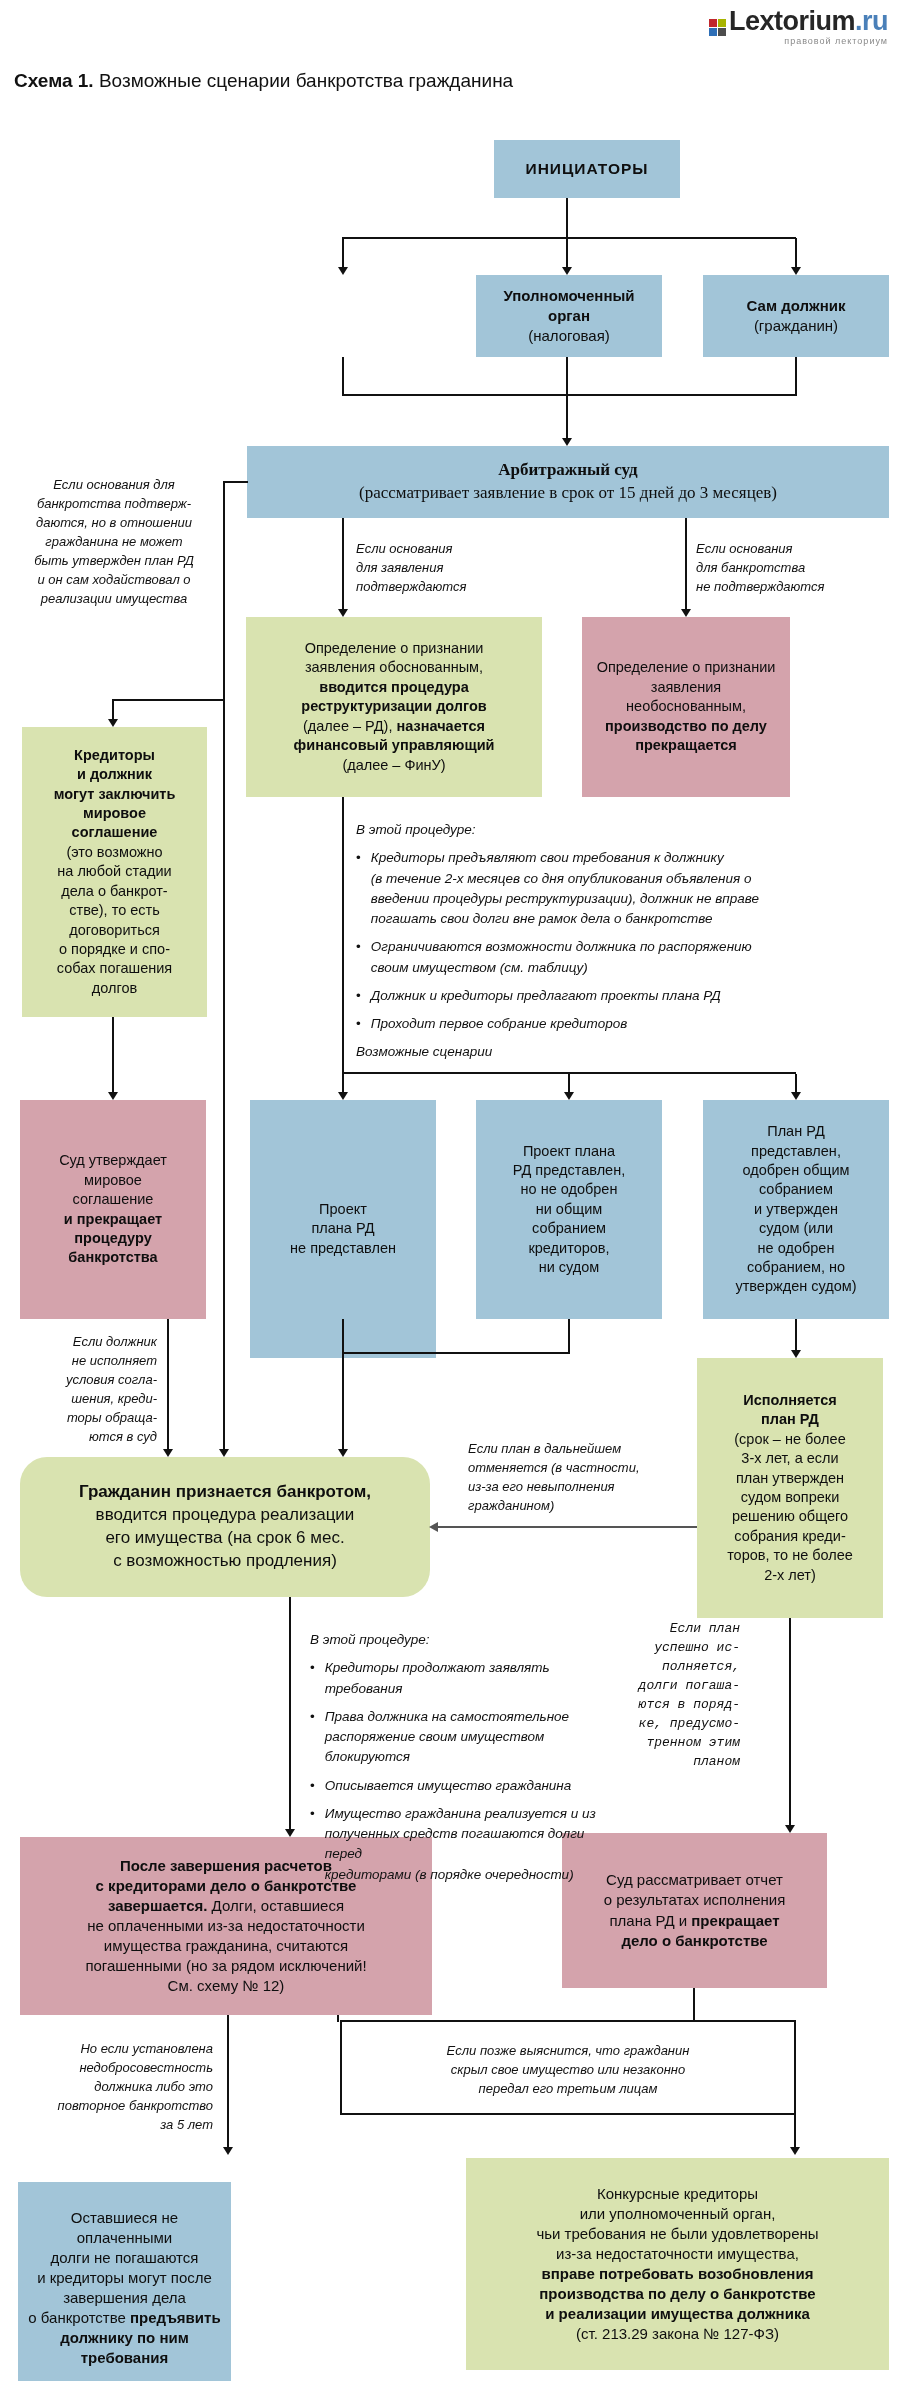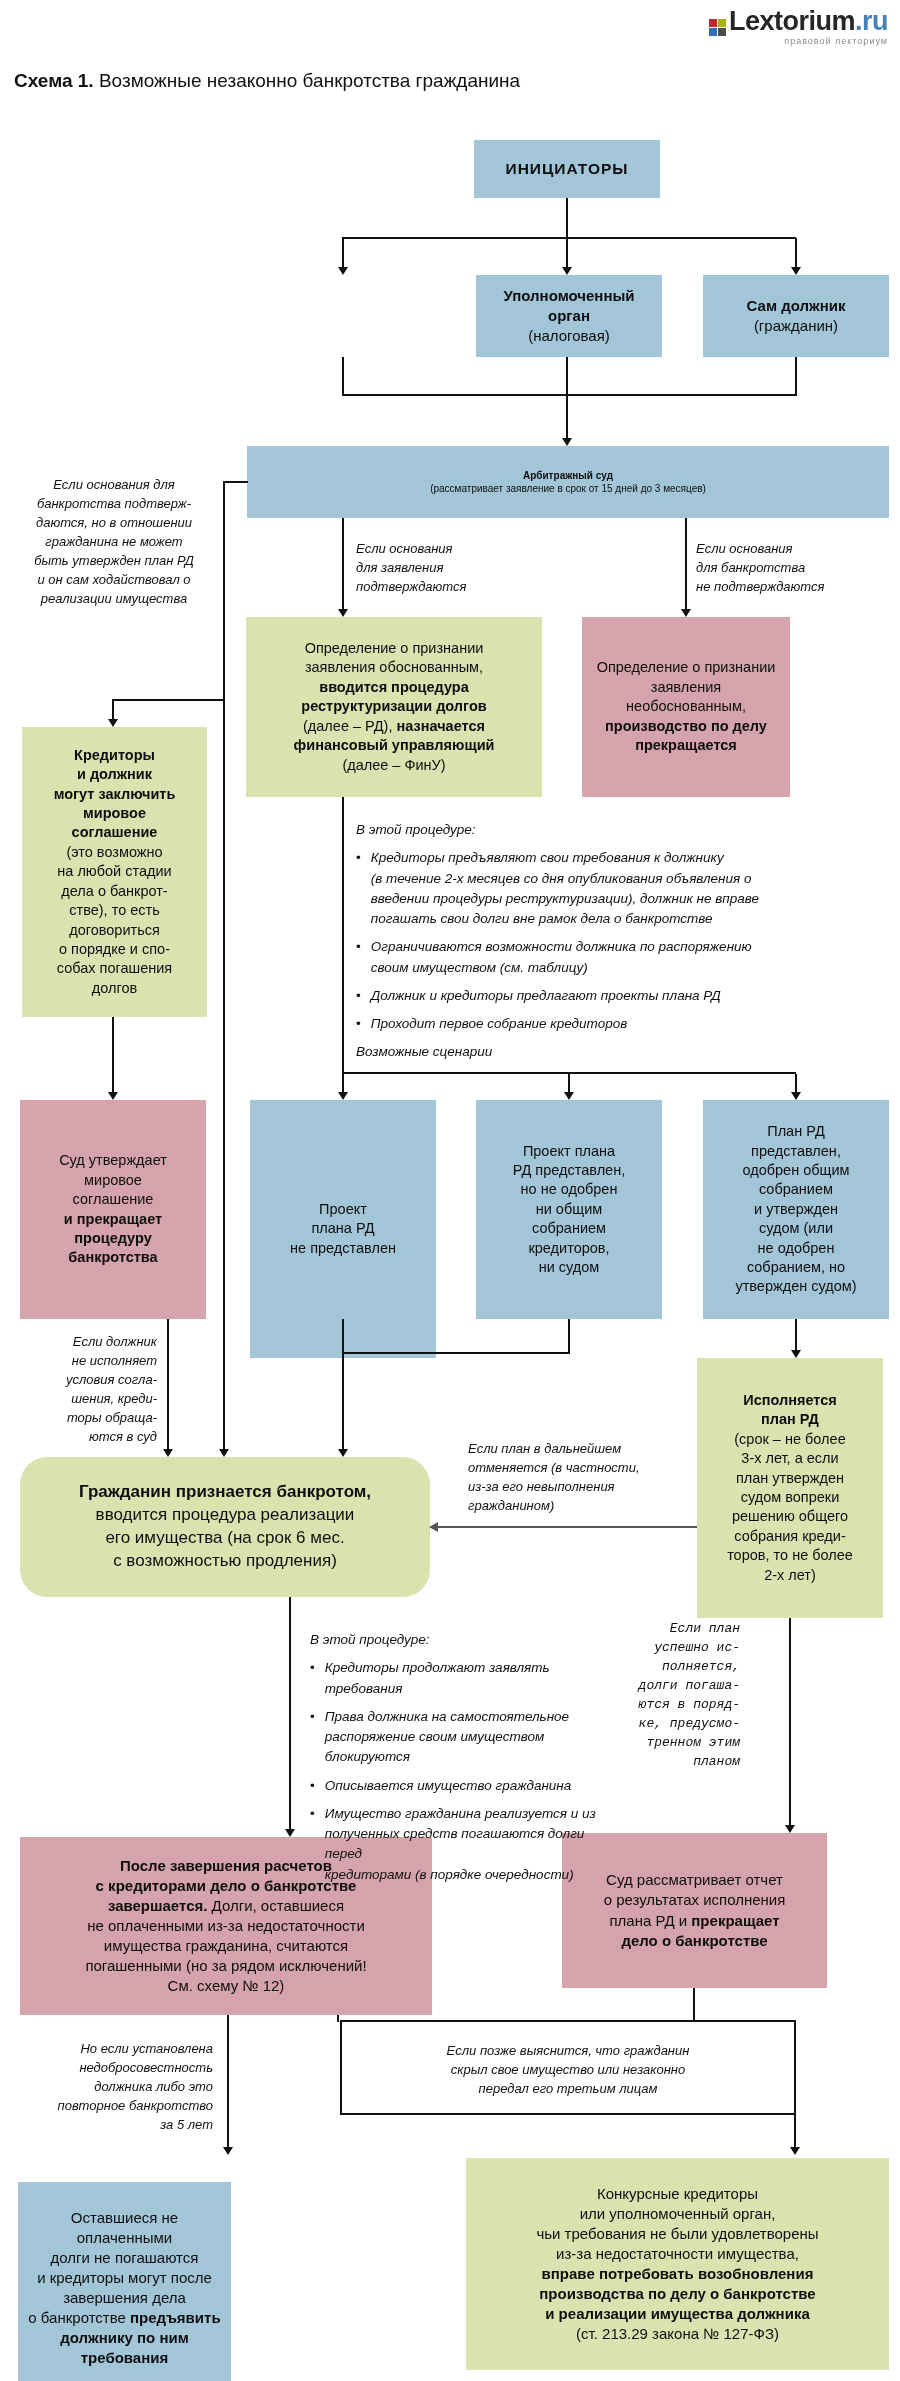--- a/index.html
+++ b/index.html
@@ -8,23 +8,23 @@
 
   
   .box{position:absolute;display:flex;align-items:center;justify-content:center;
        text-align:center;white-space:pre-line;font-size:14.5px;line-height:1.34;
        padding:8px;box-sizing:border-box;color:#0e0e0e;}
   .blue{background:#a2c5d8;}
   .green{background:#d9e3b0;}
   .pink{background:#d4a3ac;}
   .b{font-weight:bold;}
   .fs15{font-size:15px;}
-  .fs155{font-size:10px;}
+  .fs155{font-size:17px;font-family:Liberation Serif, serif;}
   .fs17{font-size:17px;border-radius:27px;}
-  .caps{font-weight:bold;letter-spacing:1px;font-size:15.5px;}
+  .caps{font-weight:bold;letter-spacing:1px;font-size:15.5px;margin-left:20px;}
 
   
   .note{position:absolute;font-style:italic;font-size:13px;line-height:1.46;
         white-space:pre-line;color:#111;}
   .ra{text-align:right;}
   .ca{text-align:center;}
 
   
   .vl{position:absolute;width:2px;background:#111;}
   .hl{position:absolute;height:2px;background:#111;}
@@ -68,21 +68,21 @@
       <span class="sq sq3"></span>
       <span class="sq sq4"></span>
     </div>
     <div class="logotext">
       <div class="logoname"><span>Lextorium</span><span class="logoru">.ru</span></div>
       <div class="tagline">правовой лекториум</div>
     </div>
   </div>
 
   <div class="title">
-    <span class="b">Схема 1.</span><span> Возможные незаконно банкротства гражданина</span>
+    <span class="b">Схема 1.</span><span> Возможные сценарии банкротства гражданина</span>
   </div>
 
   <div class="box blue caps" style="left:474px;top:140px;width:186px;height:58px;">
     <div><span>ИНИЦИАТОРЫ</span></div>
   </div>
 
   <div class="box blue fs15" style="left:476px;top:275px;width:186px;height:82px;">
     <div><span class="b">Уполномоченный
 орган</span><span>
 (налоговая)</span></div>

